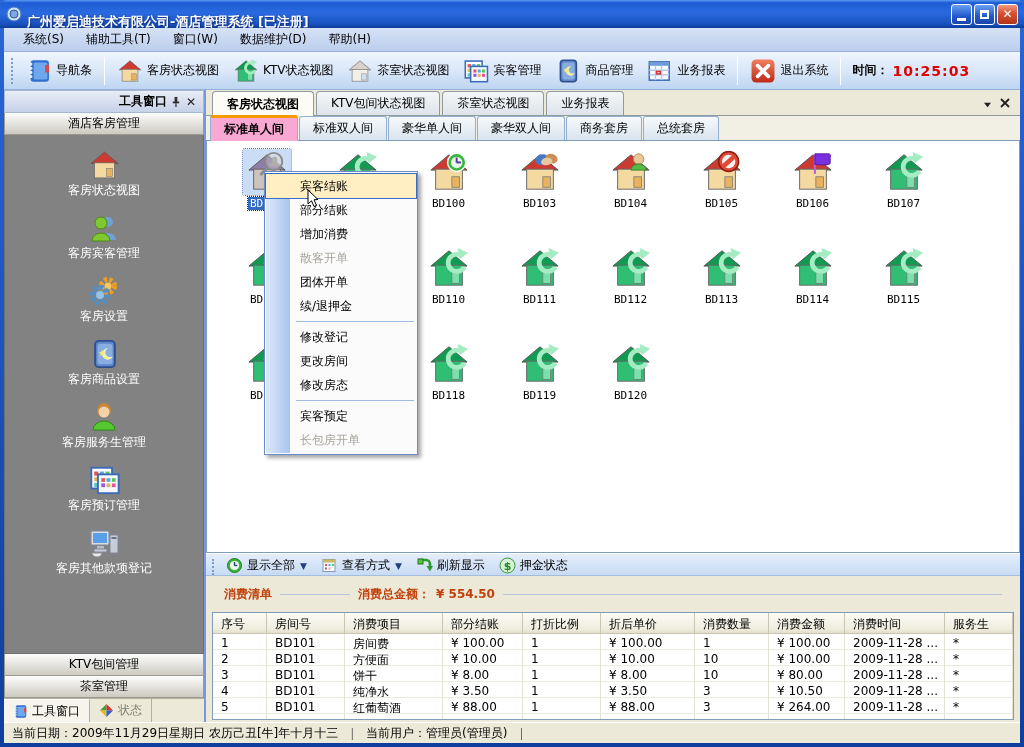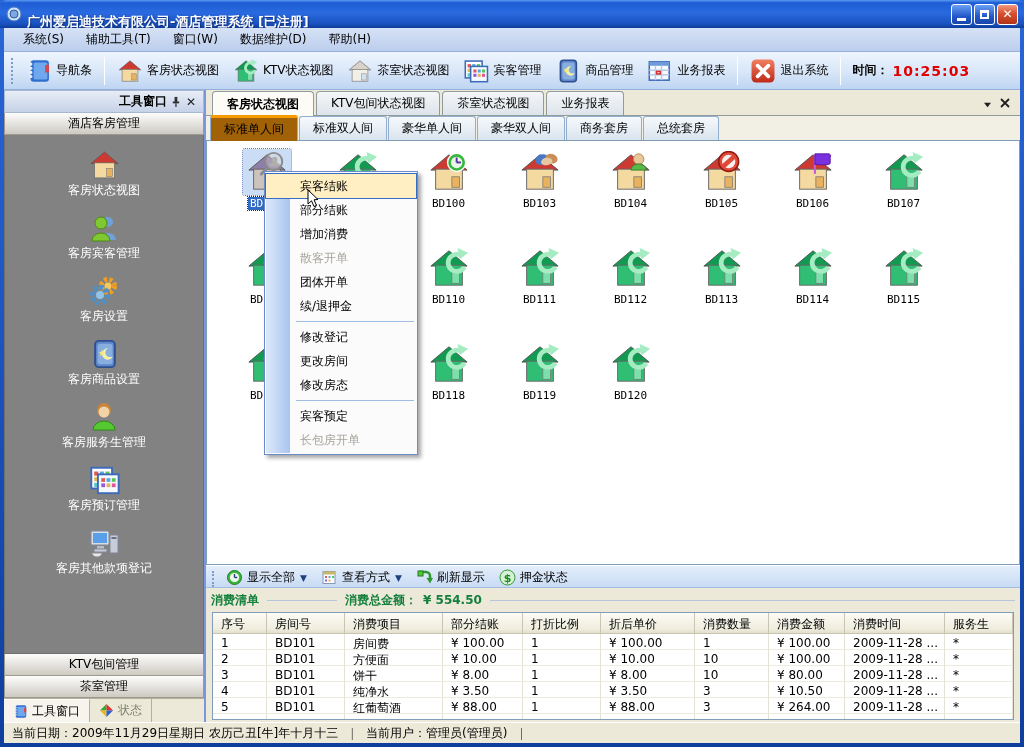--- a/index.html
+++ b/index.html
@@ -56,21 +56,21 @@
   .main{flex:1;display:flex;flex-direction:column;background:#ECE9D8;min-width:0;}
   .doc-tabs{height:26px;display:flex;align-items:flex-end;padding-left:6px;border-bottom:1px solid #919B9C;background:#ECE9D8;}
   .dtab{padding:3px 14px 3px;border:1px solid #919B9C;border-bottom:none;border-radius:4px 4px 0 0;
     background:linear-gradient(180deg,#F4F6F8,#DDE4EA);margin-right:2px;cursor:default;white-space:nowrap;}
   .dtab.active{background:#FCFBF6;font-weight:bold;position:relative;top:1px;padding-top:4px;}
   .dt-right{margin-left:auto;display:flex;align-items:center;gap:8px;padding:0 10px 4px;}
   .dt-btn{font-size:11px;color:#202020;cursor:default;}
   .room-tabs{height:25px;display:flex;align-items:flex-end;padding-left:4px;background:#F2F0E4;border-bottom:1px solid #7F9DB9;}
   .rtab{padding:3px 13px;border:1px solid #92B0CE;border-bottom:none;border-radius:3px 3px 0 0;
     background:linear-gradient(180deg,#F6F9FC,#D9E4EE);margin-right:1px;cursor:default;white-space:nowrap;}
-  .rtab.active{background:#a16207;border-top:3px solid #F59A00;position:relative;top:1px;font-weight:normal;}
+  .rtab.active{background:#f9a8d4;border-top:3px solid #F59A00;position:relative;top:1px;font-weight:bold;}
   .room-panel{flex:1;background:#fff;border:1px solid #7F9DB9;border-top:none;position:relative;overflow:hidden;}
   .room-grid{position:absolute;top:8px;left:14px;display:grid;grid-template-columns:repeat(8,91px);grid-auto-rows:96px;}
   .room{display:flex;flex-direction:column;align-items:center;cursor:default;}
   .room-iconbox{width:48px;height:46px;display:flex;align-items:center;justify-content:center;border-radius:2px;}
   .room.selected .room-iconbox{background:#CBDDF5;outline:1px dotted #5A7AC0;}
   .room-label{margin-top:2px;font-size:11px;font-family:"DejaVu Sans Mono","Liberation Mono",monospace;padding:0 2px;}
   .room.selected .room-label{background:#316AC5;color:#fff;outline:1px dotted #10306A;}
   
   .ctxmenu{position:absolute;left:57px;top:30px;width:154px;background:#FBFBFB;border:1px solid #6A8CCB;
     box-shadow:3px 3px 4px rgba(0,0,0,.35);padding:2px 1px;z-index:50;}
@@ -81,21 +81,21 @@
   .mi.hl{background:#FFEFC2;outline:1px solid #3A6BC5;color:#000;}
   .msep{position:relative;height:1px;background:#9FBCE4;margin:3px 2px 3px 30px;}
   .cursor-icon{position:absolute;left:42px;top:17px;z-index:60;}
   
   .actions{height:23px;background:linear-gradient(180deg,#E4EEFB,#C8DBF4);border-top:1px solid #fff;border-bottom:1px solid #A4BCDE;
     display:flex;align-items:flex-end;padding-left:3px;}
   .abtn{display:flex;align-items:center;gap:4px;padding:1px 7px;cursor:default;white-space:nowrap;}
   .abtn .caret{font-size:9px;color:#204080;margin-left:1px;}
   .agrip{width:4px;height:16px;border-left:2px dotted #7E9CC8;margin:0 3px;}
   
-  .summary{height:24px;display:flex;align-items:center;padding:0 5px;color:#15803d;font-weight:bold;background:#ECE9D8;}
+  .summary{height:36px;display:flex;align-items:center;padding:0 18px;color:#c2410c;font-weight:bold;background:#ECE9D8;}
   .summary .rule{flex:0 0 70px;height:1px;background:#B8C4DC;margin:0 8px;}
   .summary .rule2{flex:1;height:1px;background:#B8C4DC;margin-left:8px;}
   .summary .val{margin-left:6px;}
   
   .tablewrap{height:108px;margin:0 6px 2px;border:1px solid #7F9DB9;background:#fff;display:flex;flex-direction:column;overflow:hidden;}
   .trow{display:flex;height:16px;flex:0 0 16px;}
   .thead{height:21px;flex:0 0 21px;background:linear-gradient(180deg,#FCFBF6,#EFEDDD 80%,#E2DFCC);border-bottom:1px solid #C8C5B2;}
   .tc{padding:2px 0 0 8px;white-space:nowrap;overflow:hidden;border-right:1px solid #E4E2D2;}
   .thead .tc{border-right:1px solid #C8C5B2;padding-top:3px;}
   .trow:not(.thead) .tc{border-bottom:1px solid #EDEBDD;}

